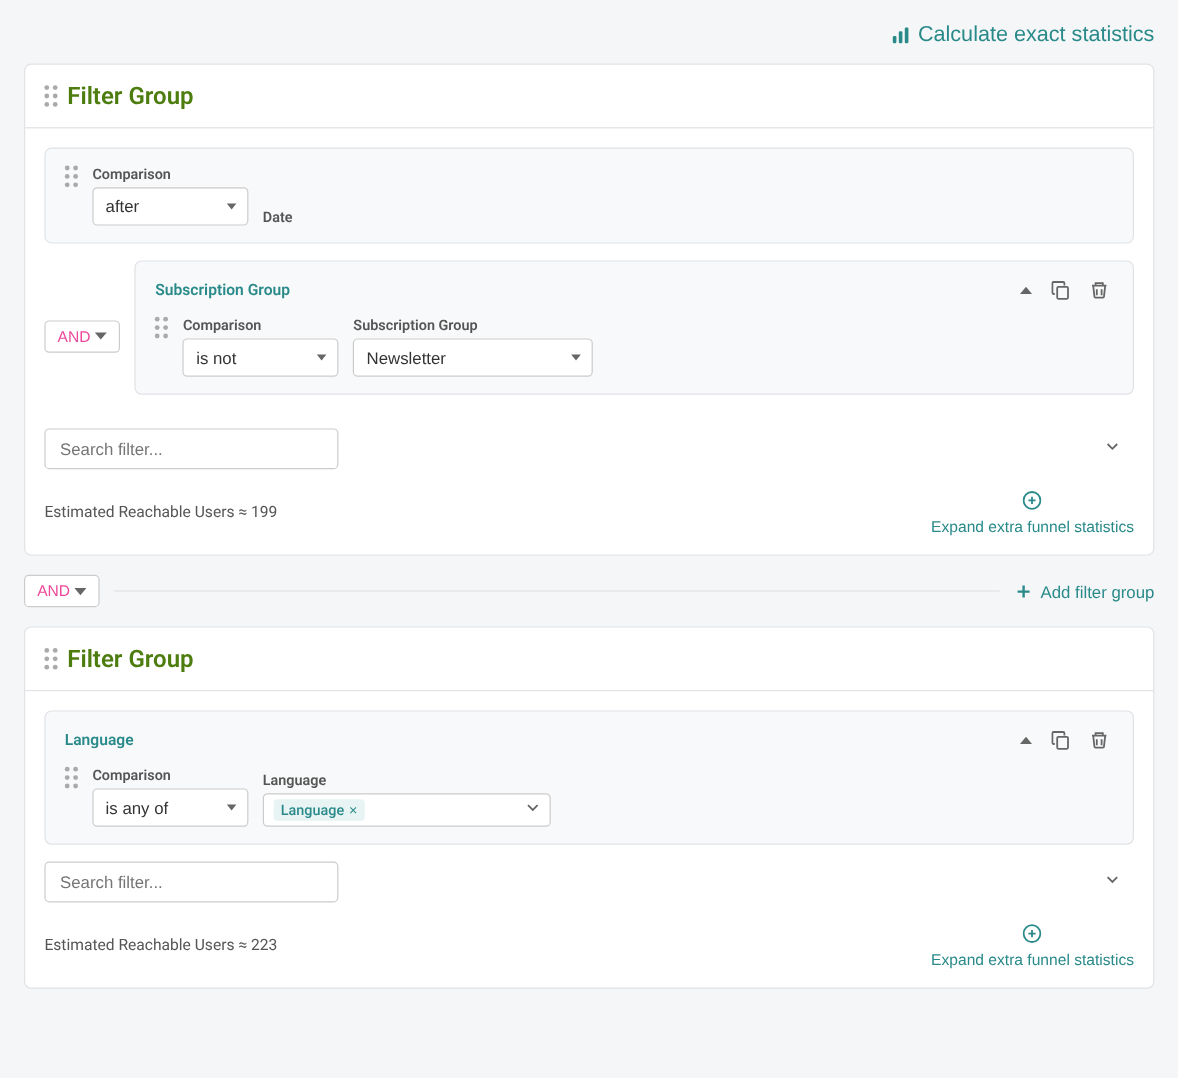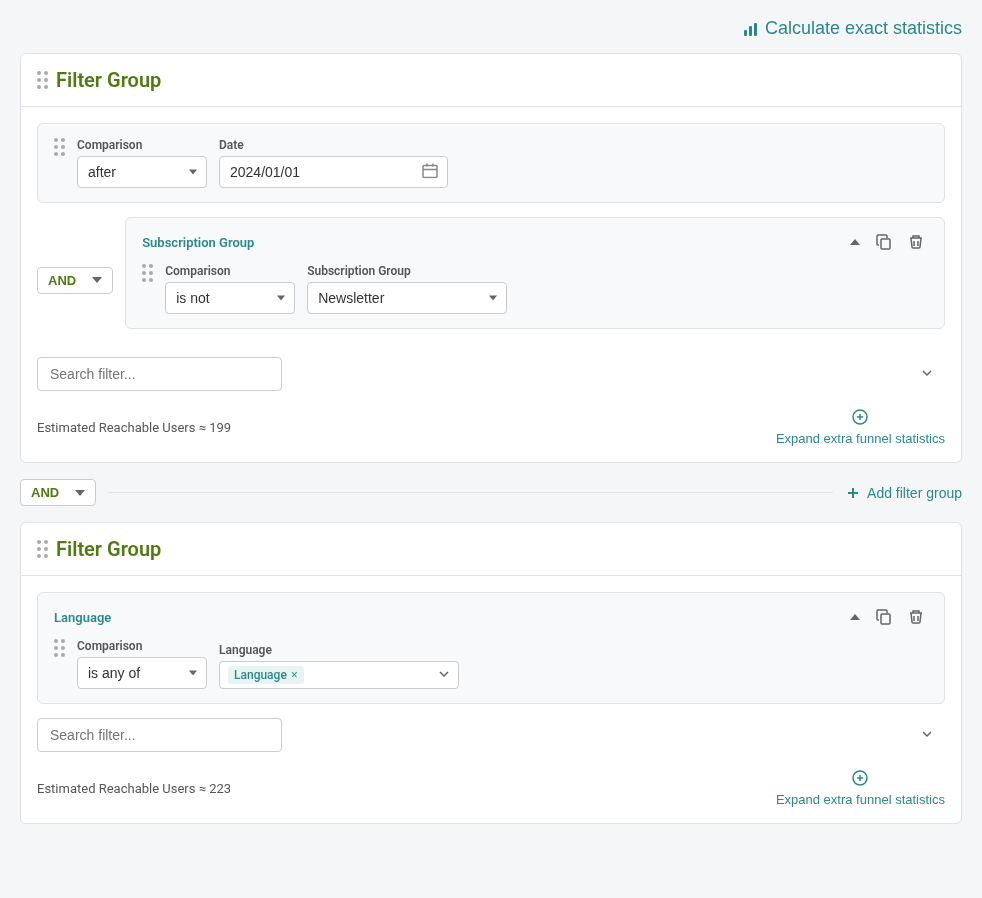--- a/index.html
+++ b/index.html
@@ -239,28 +239,28 @@
     .and-connector {
       display: flex;
       align-items: center;
       gap: 12px;
       margin-bottom: 14px;
     }
 
     .and-btn {
       display: inline-flex;
       align-items: center;
-      gap: 16px;
+      gap: 4px;
       border: 1px solid #ccc;
       border-radius: 4px;
       background: #fff;
       padding: 5px 10px;
       font-size: 13px;
-      font-weight: 700;
-      color: #4d7c0f;
+      font-weight: 400;
+      color: #ec4899;
       cursor: pointer;
     }
 
     .search-filter-wrapper {
       position: relative;
       margin-bottom: 14px;
     }
 
     .search-filter-input {
       width: 245px;
@@ -400,29 +400,20 @@
             <div class="select-wrapper">
               <select>
                 <option>after</option>
                 <option>before</option>
                 <option>on</option>
               </select>
             </div>
           </div>
           <div class="field-group">
             <label class="field-label">Date</label>
-            <div class="date-input-wrapper">
-              <input class="date-input" type="text" value="2024/01/01" style="">
-              <span class="calendar-icon">
-                <svg width="16" height="16" viewBox="0 0 16 16" fill="none" stroke="#888" stroke-width="1.5">
-                  <rect x="1" y="3" width="14" height="12" rx="1"></rect>
-                  <path d="M5 1v3M11 1v3M1 7h14"></path>
-                </svg>
-              </span>
-            </div>
           </div>
         </div>
       </div>
     </div>
 
     <div class="and-connector">
       <button class="and-btn">
         <span>AND</span>
         <span class="chevron-down"></span>
       </button>

